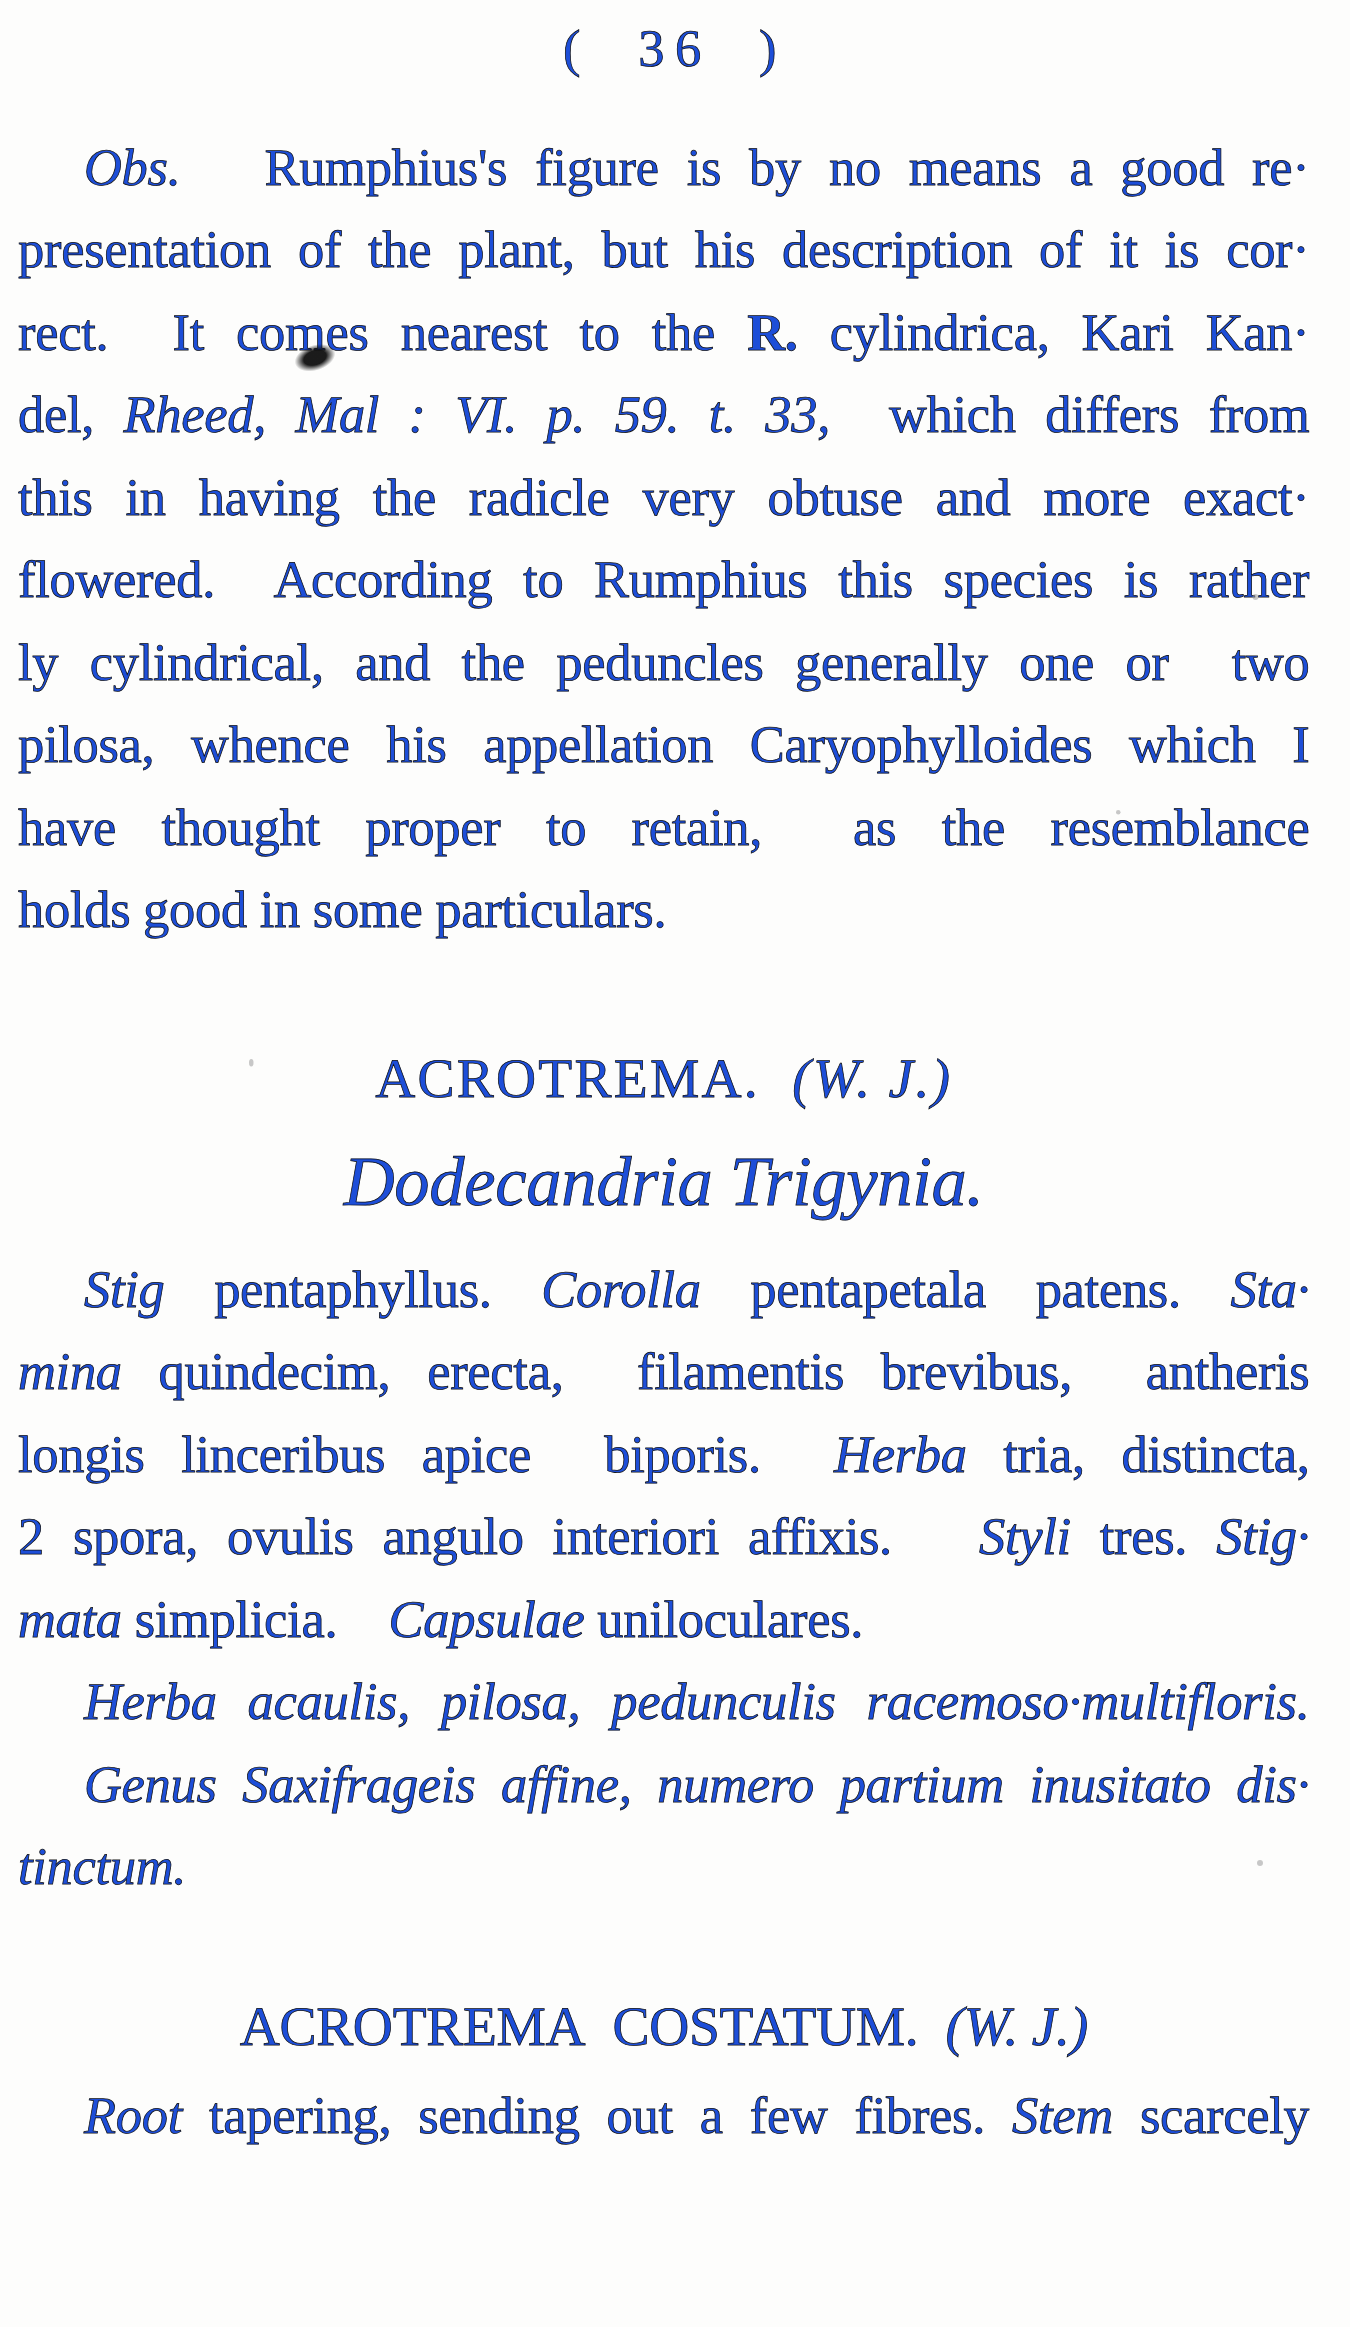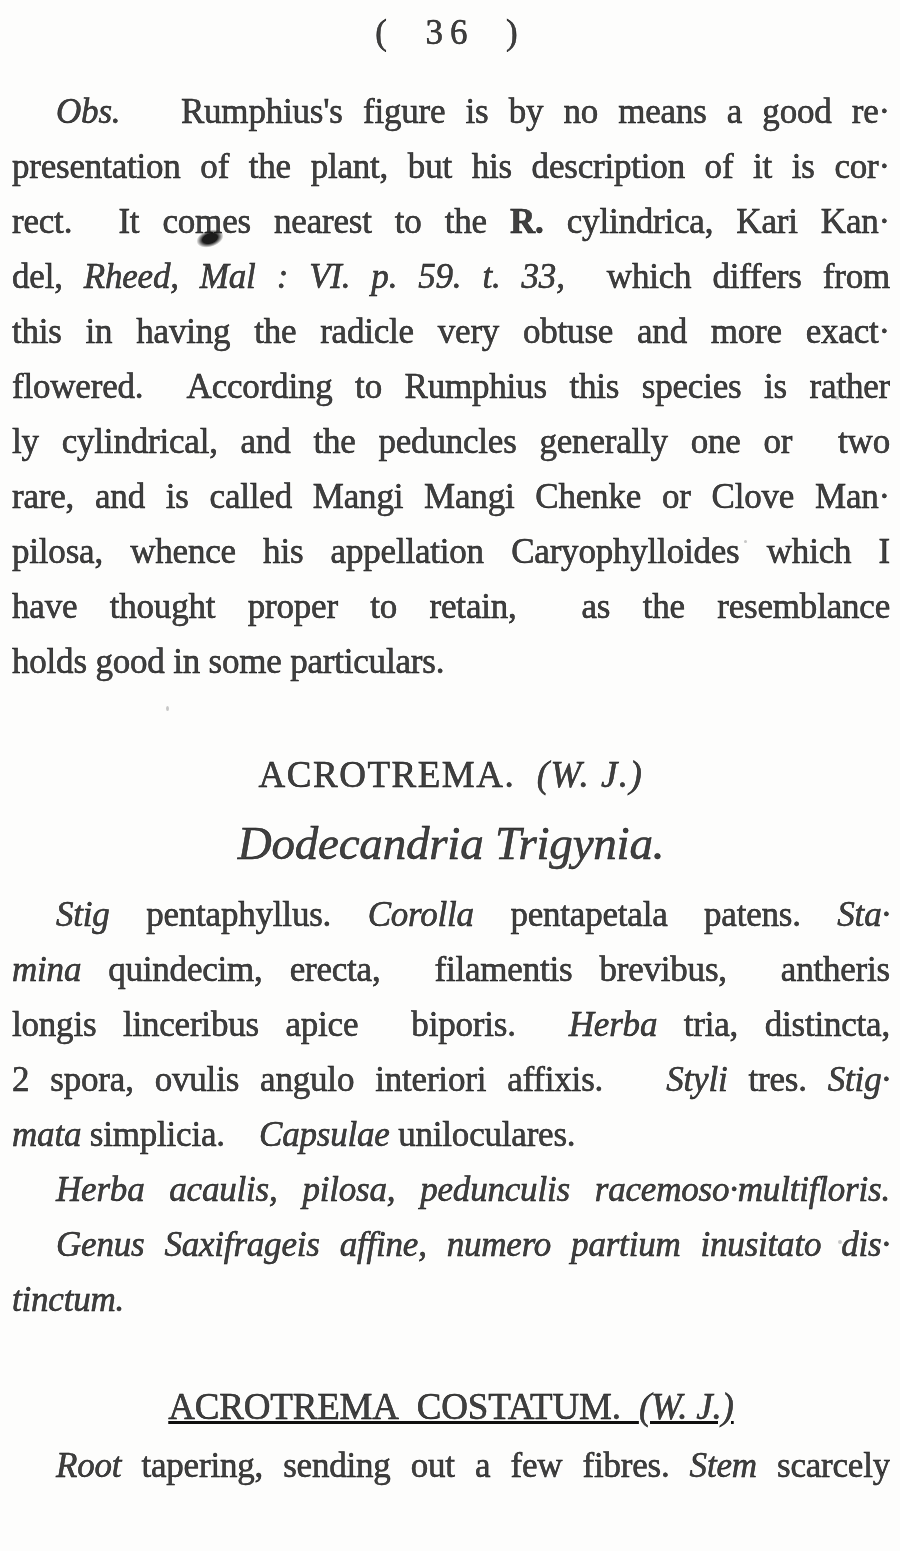--- a/index.html
+++ b/index.html
@@ -5,57 +5,57 @@
   html, body {
     margin: 0;
     padding: 0;
     background: #ffffff;
   }
   .page {
     position: relative;
     width: 900px;
     height: 1551px;
     background: #fdfdfc;
-    color: #404040;
+    color: #1d4ed8;
     font-family: "Liberation Serif", "DejaVu Serif", serif;
     font-size: 35px;
     -webkit-text-stroke: 0.5px #0f0f0f;
     overflow: hidden;
     box-sizing: border-box;
   }
   .page-number {
     margin-top: 8px;
     height: 50px;
     line-height: 50px;
     text-align: center;
     font-size: 35px;
     letter-spacing: 7px;
     margin-bottom: 26px;
   }
   .content {
-    padding: 0 10px 0 12px;
+    padding: 0 27px 0 12px;
   }
   .block { margin: 0; }
   .line {
     height: 55px;
     line-height: 55px;
     letter-spacing: -0.2px;
     text-align: justify;
     text-align-last: justify;
     overflow: hidden;
   }
   .line.end    { text-align-last: left; }
   .line.center { text-align: left; text-align-last: center; }
   .line.indent { text-indent: 44px; }
   .i { font-style: italic; }
   .b { font-weight: bold; }
   .block.heading  { margin-top: 58px; margin-bottom: 14px; font-size: 37px; }
   .block.heading .line  { letter-spacing: 1.5px; }
   .block.subheading { margin-bottom: 16px; font-size: 47px; }
-  .block.heading2 { margin-top: 52px; margin-bottom: 4px; font-size: 37px; text-decoration: underline; }
+  .block.heading2 { margin-top: 52px; margin-bottom: 4px; font-size: 37px; }
   .smudge {
     position: absolute;
     left: 196px;
     top: 230px;
     width: 28px;
     height: 17px;
     border-radius: 50%;
     transform: rotate(-18deg);
     background: radial-gradient(closest-side, rgba(15,15,15,0.95) 55%, rgba(15,15,15,0) 100%);
   }
@@ -72,21 +72,20 @@
   <div class="page-number">(&nbsp; 36&nbsp; )</div>
   <div class="content">
       <div class="block para">
         <div class="line indent"><span class="i">Obs.</span><span>&nbsp;&nbsp; Rumphius's figure is by no means a good re·</span></div>
         <div class="line"><span>presentation of the plant, but his description of it is cor·</span></div>
         <div class="line"><span>rect.&nbsp; It comes nearest to the </span><span class="b">R.</span><span> cylindrica, Kari Kan·</span></div>
         <div class="line"><span>del, </span><span class="i">Rheed, Mal : VI. p. 59. t. 33,</span><span>&nbsp; which differs from</span></div>
         <div class="line"><span>this in having the radicle very obtuse and more exact·</span></div>
         <div class="line"><span>flowered.&nbsp; According to Rumphius this species is rather</span></div>
         <div class="line"><span>ly cylindrical, and the peduncles generally one or&nbsp; two</span></div>
-        <div class="line"><span>rare, and is called Mangi Mangi Chenke or Clove Man·</span></div>
         <div class="line"><span>pilosa, whence his appellation Caryophylloides which I</span></div>
         <div class="line"><span>have thought proper to retain,&nbsp; as the resemblance</span></div>
         <div class="line end"><span>holds good in some particulars.</span></div>
       </div>
       <div class="block heading">
         <div class="line center"><span>ACROTREMA.&nbsp; </span><span class="i">(W. J.)</span></div>
       </div>
       <div class="block subheading">
         <div class="line center"><span class="i">Dodecandria Trigynia.</span></div>
       </div>

